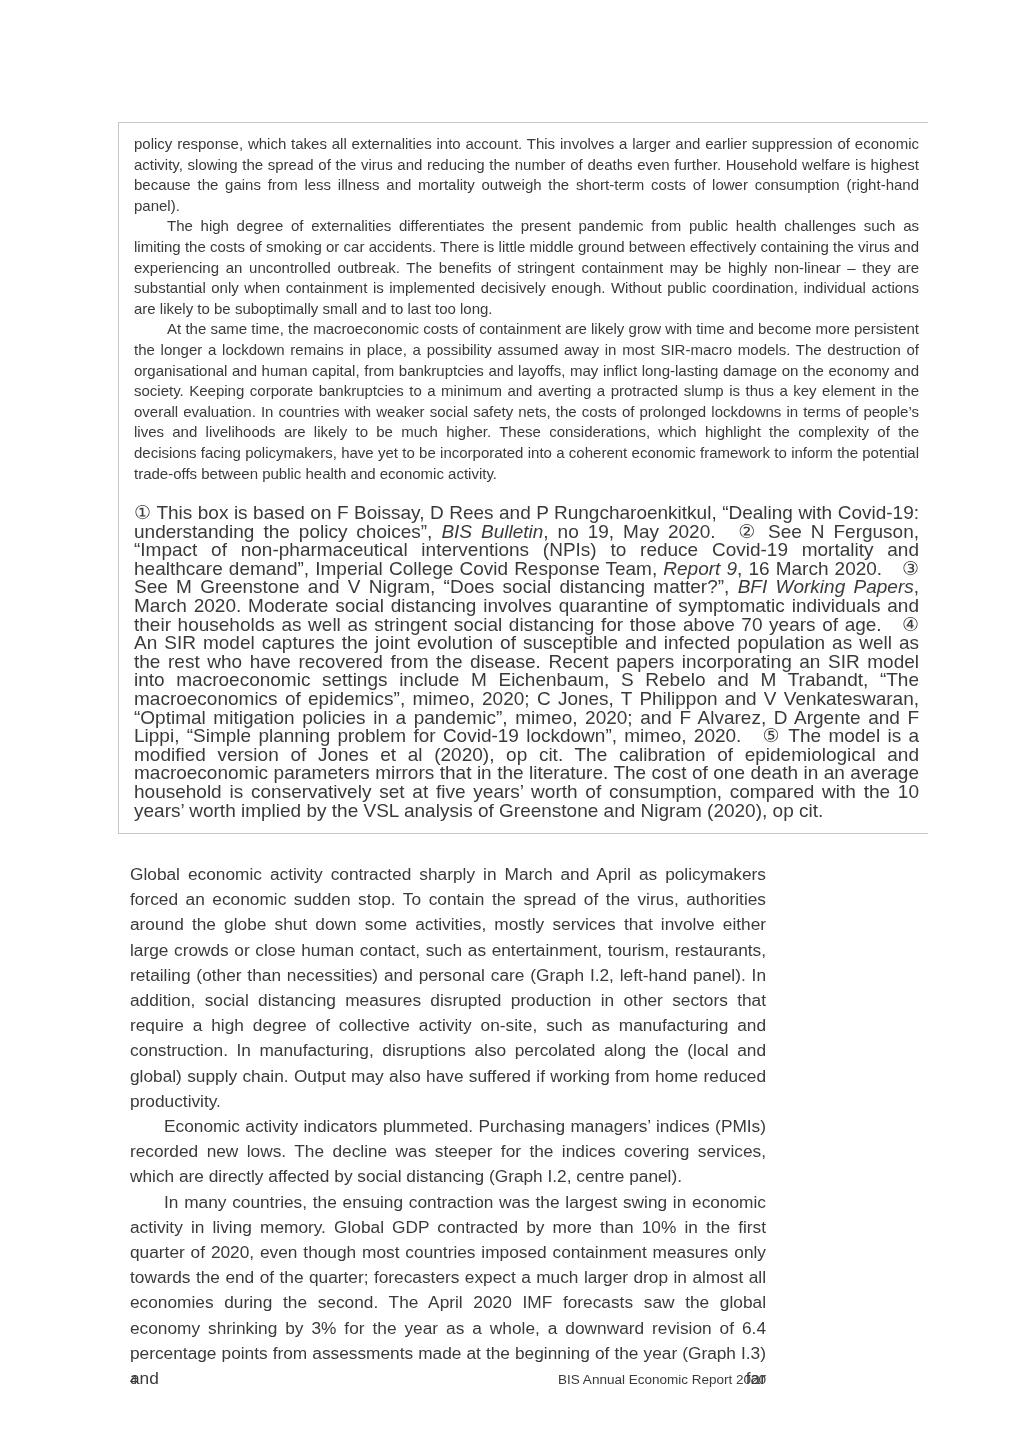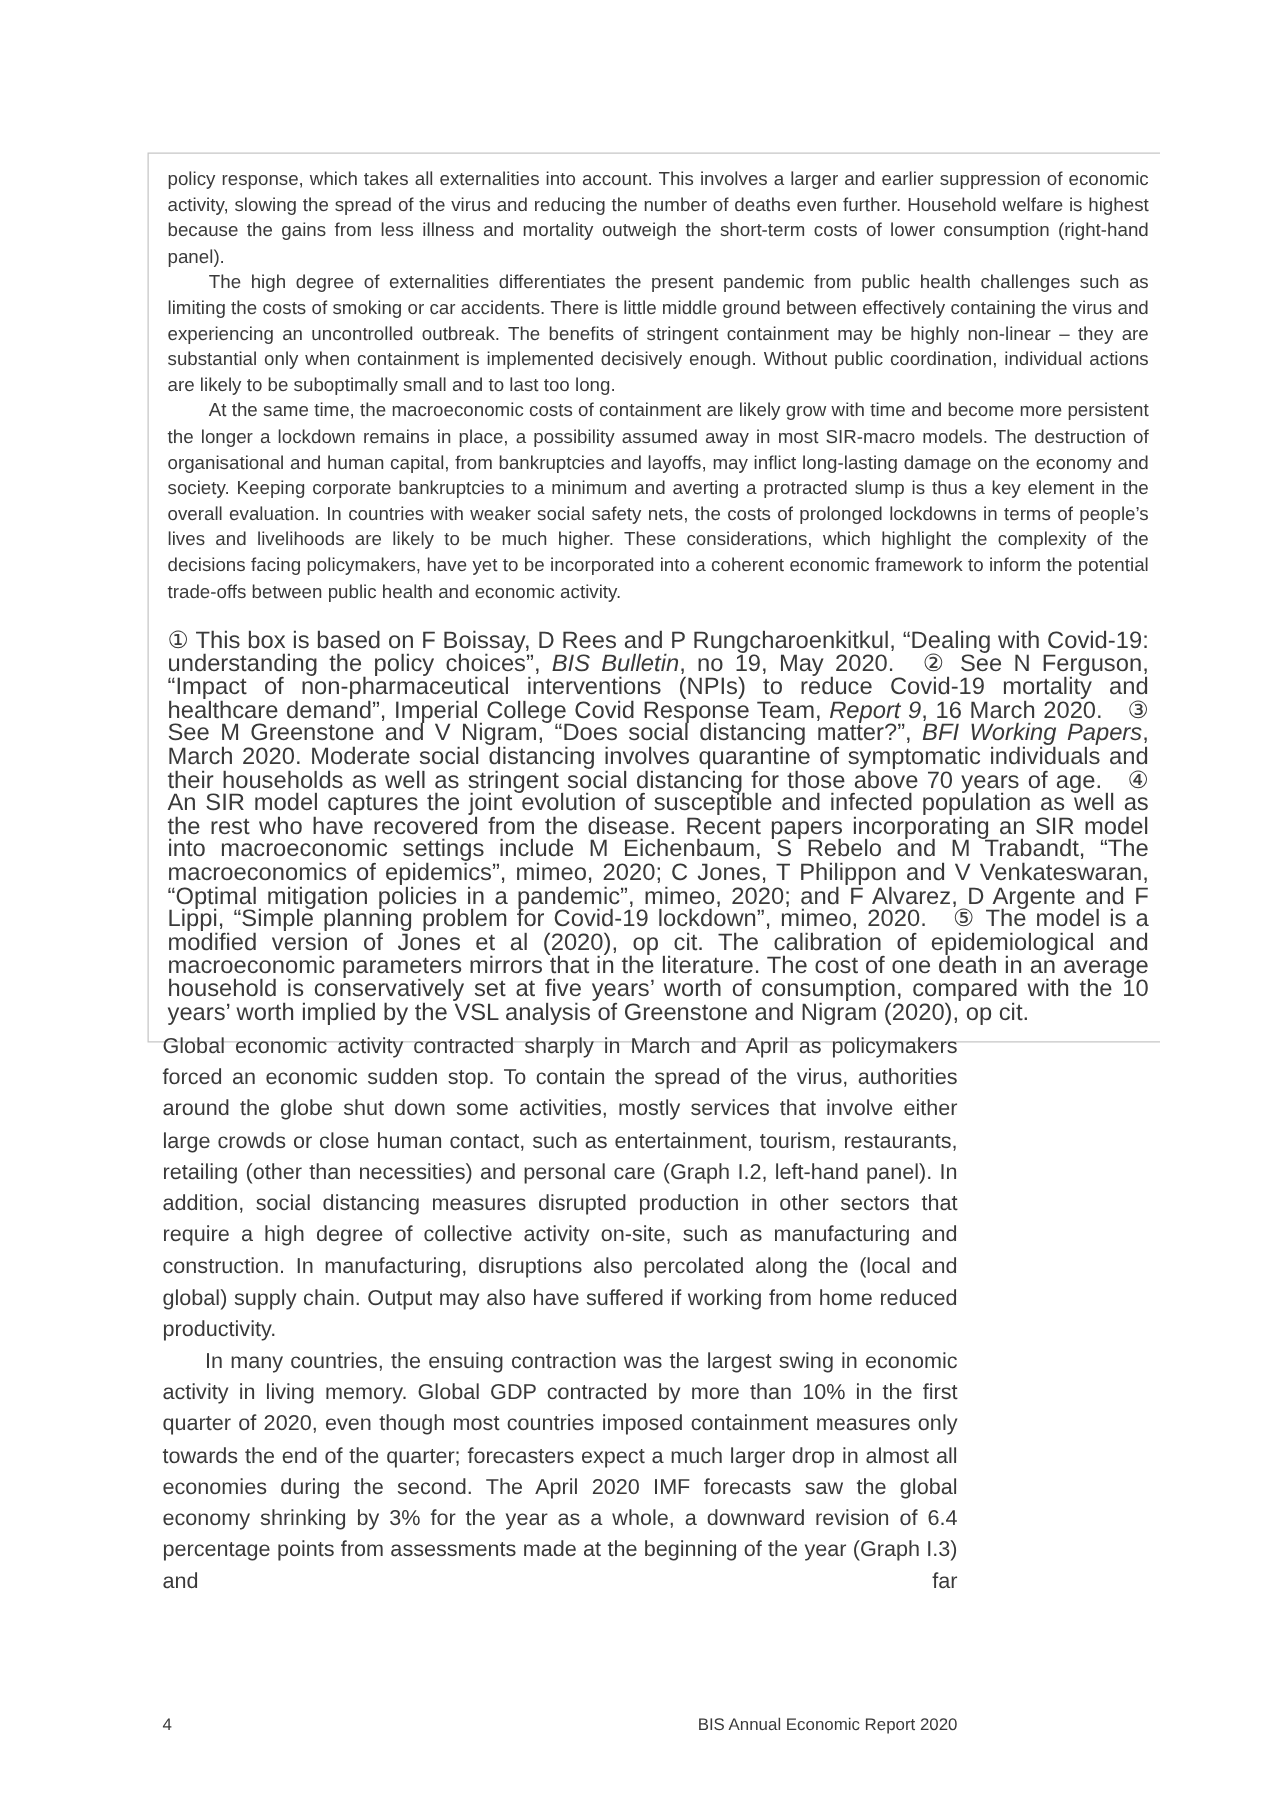--- a/index.html
+++ b/index.html
@@ -48,21 +48,21 @@
     width: 700px;
     font-size: 27px;
     font-weight: 400;
     letter-spacing: 0.2px;
   }
 
   
   .body-col {
     position: absolute;
     left: 130px;
-    top: 824px;
+    top: 862px;
     width: 636px;
   }
   .body-col p {
     margin: 0;
     font-size: 17.3px;
     line-height: 25.2px;
     text-align: justify;
   }
   .body-col p.indent { text-indent: 34px; }
   .body-col p.cont { text-align-last: justify; }
@@ -89,20 +89,21 @@
       <p>policy response, which takes all externalities into account. This involves a larger and earlier suppression of economic activity, slowing the spread of the virus and reducing the number of deaths even further. Household welfare is highest because the gains from less illness and mortality outweigh the short-term costs of lower consumption (right-hand panel).</p>
       <p class="indent">The high degree of externalities differentiates the present pandemic from public health challenges such as limiting the costs of smoking or car accidents. There is little middle ground between effectively containing the virus and experiencing an uncontrolled outbreak. The benefits of stringent containment may be highly non-linear – they are substantial only when containment is implemented decisively enough. Without public coordination, individual actions are likely to be suboptimally small and to last too long.</p>
       <p class="indent">At the same time, the macroeconomic costs of containment are likely grow with time and become more persistent the longer a lockdown remains in place, a possibility assumed away in most SIR-macro models. The destruction of organisational and human capital, from bankruptcies and layoffs, may inflict long-lasting damage on the economy and society. Keeping corporate bankruptcies to a minimum and averting a protracted slump is thus a key element in the overall evaluation. In countries with weaker social safety nets, the costs of prolonged lockdowns in terms of people’s lives and livelihoods are likely to be much higher. These considerations, which highlight the complexity of the decisions facing policymakers, have yet to be incorporated into a coherent economic framework to inform the potential trade-offs between public health and economic activity.</p>
     </div>
     <div class="footnotes"><span>① This box is based on F Boissay, D Rees and P Rungcharoenkitkul, “Dealing with Covid-19: understanding the policy choices”, </span><i>BIS Bulletin</i><span>, no 19, May 2020.  ② See N Ferguson, “Impact of non-pharmaceutical interventions (NPIs) to reduce Covid-19 mortality and healthcare demand”, Imperial College Covid Response Team, </span><i>Report 9</i><span>, 16 March 2020.  ③ See M Greenstone and V Nigram, “Does social distancing matter?”, </span><i>BFI Working Papers</i><span>, March 2020. Moderate social distancing involves quarantine of symptomatic individuals and their households as well as stringent social distancing for those above 70 years of age.  ④ An SIR model captures the joint evolution of susceptible and infected population as well as the rest who have recovered from the disease. Recent papers incorporating an SIR model into macroeconomic settings include M Eichenbaum, S Rebelo and M Trabandt, “The macroeconomics of epidemics”, mimeo, 2020; C Jones, T Philippon and V Venkateswaran, “Optimal mitigation policies in a pandemic”, mimeo, 2020; and F Alvarez, D Argente and F Lippi, “Simple planning problem for Covid-19 lockdown”, mimeo, 2020.  ⑤ The model is a modified version of Jones et al (2020), op cit. The calibration of epidemiological and macroeconomic parameters mirrors that in the literature. The cost of one death in an average household is conservatively set at five years’ worth of consumption, compared with the 10 years’ worth implied by the VSL analysis of Greenstone and Nigram (2020), op cit.</span></div>
   </div>
 
 
   <div class="body-col">
     <p>Global economic activity contracted sharply in March and April as policymakers forced an economic sudden stop. To contain the spread of the virus, authorities around the globe shut down some activities, mostly services that involve either large crowds or close human contact, such as entertainment, tourism, restaurants, retailing (other than necessities) and personal care (Graph I.2, left-hand panel). In addition, social distancing measures disrupted production in other sectors that require a high degree of collective activity on-site, such as manufacturing and construction. In manufacturing, disruptions also percolated along the (local and global) supply chain. Output may also have suffered if working from home reduced productivity.</p>
+    <p class="indent">Economic activity indicators plummeted. Purchasing managers’ indices (PMIs) recorded new lows. The decline was steeper for the indices covering services, which are directly affected by social distancing (Graph I.2, centre panel).</p>
     <p class="indent cont">In many countries, the ensuing contraction was the largest swing in economic activity in living memory. Global GDP contracted by more than 10% in the first quarter of 2020, even though most countries imposed containment measures only towards the end of the quarter; forecasters expect a much larger drop in almost all economies during the second. The April 2020 IMF forecasts saw the global economy shrinking by 3% for the year as a whole, a downward revision of 6.4 percentage points from assessments made at the beginning of the year (Graph I.3) and far</p>
   </div>
 
   <div class="footer">
     <span>4</span>
     <span>BIS Annual Economic Report 2020</span>
   </div>
 
 </div>
 

